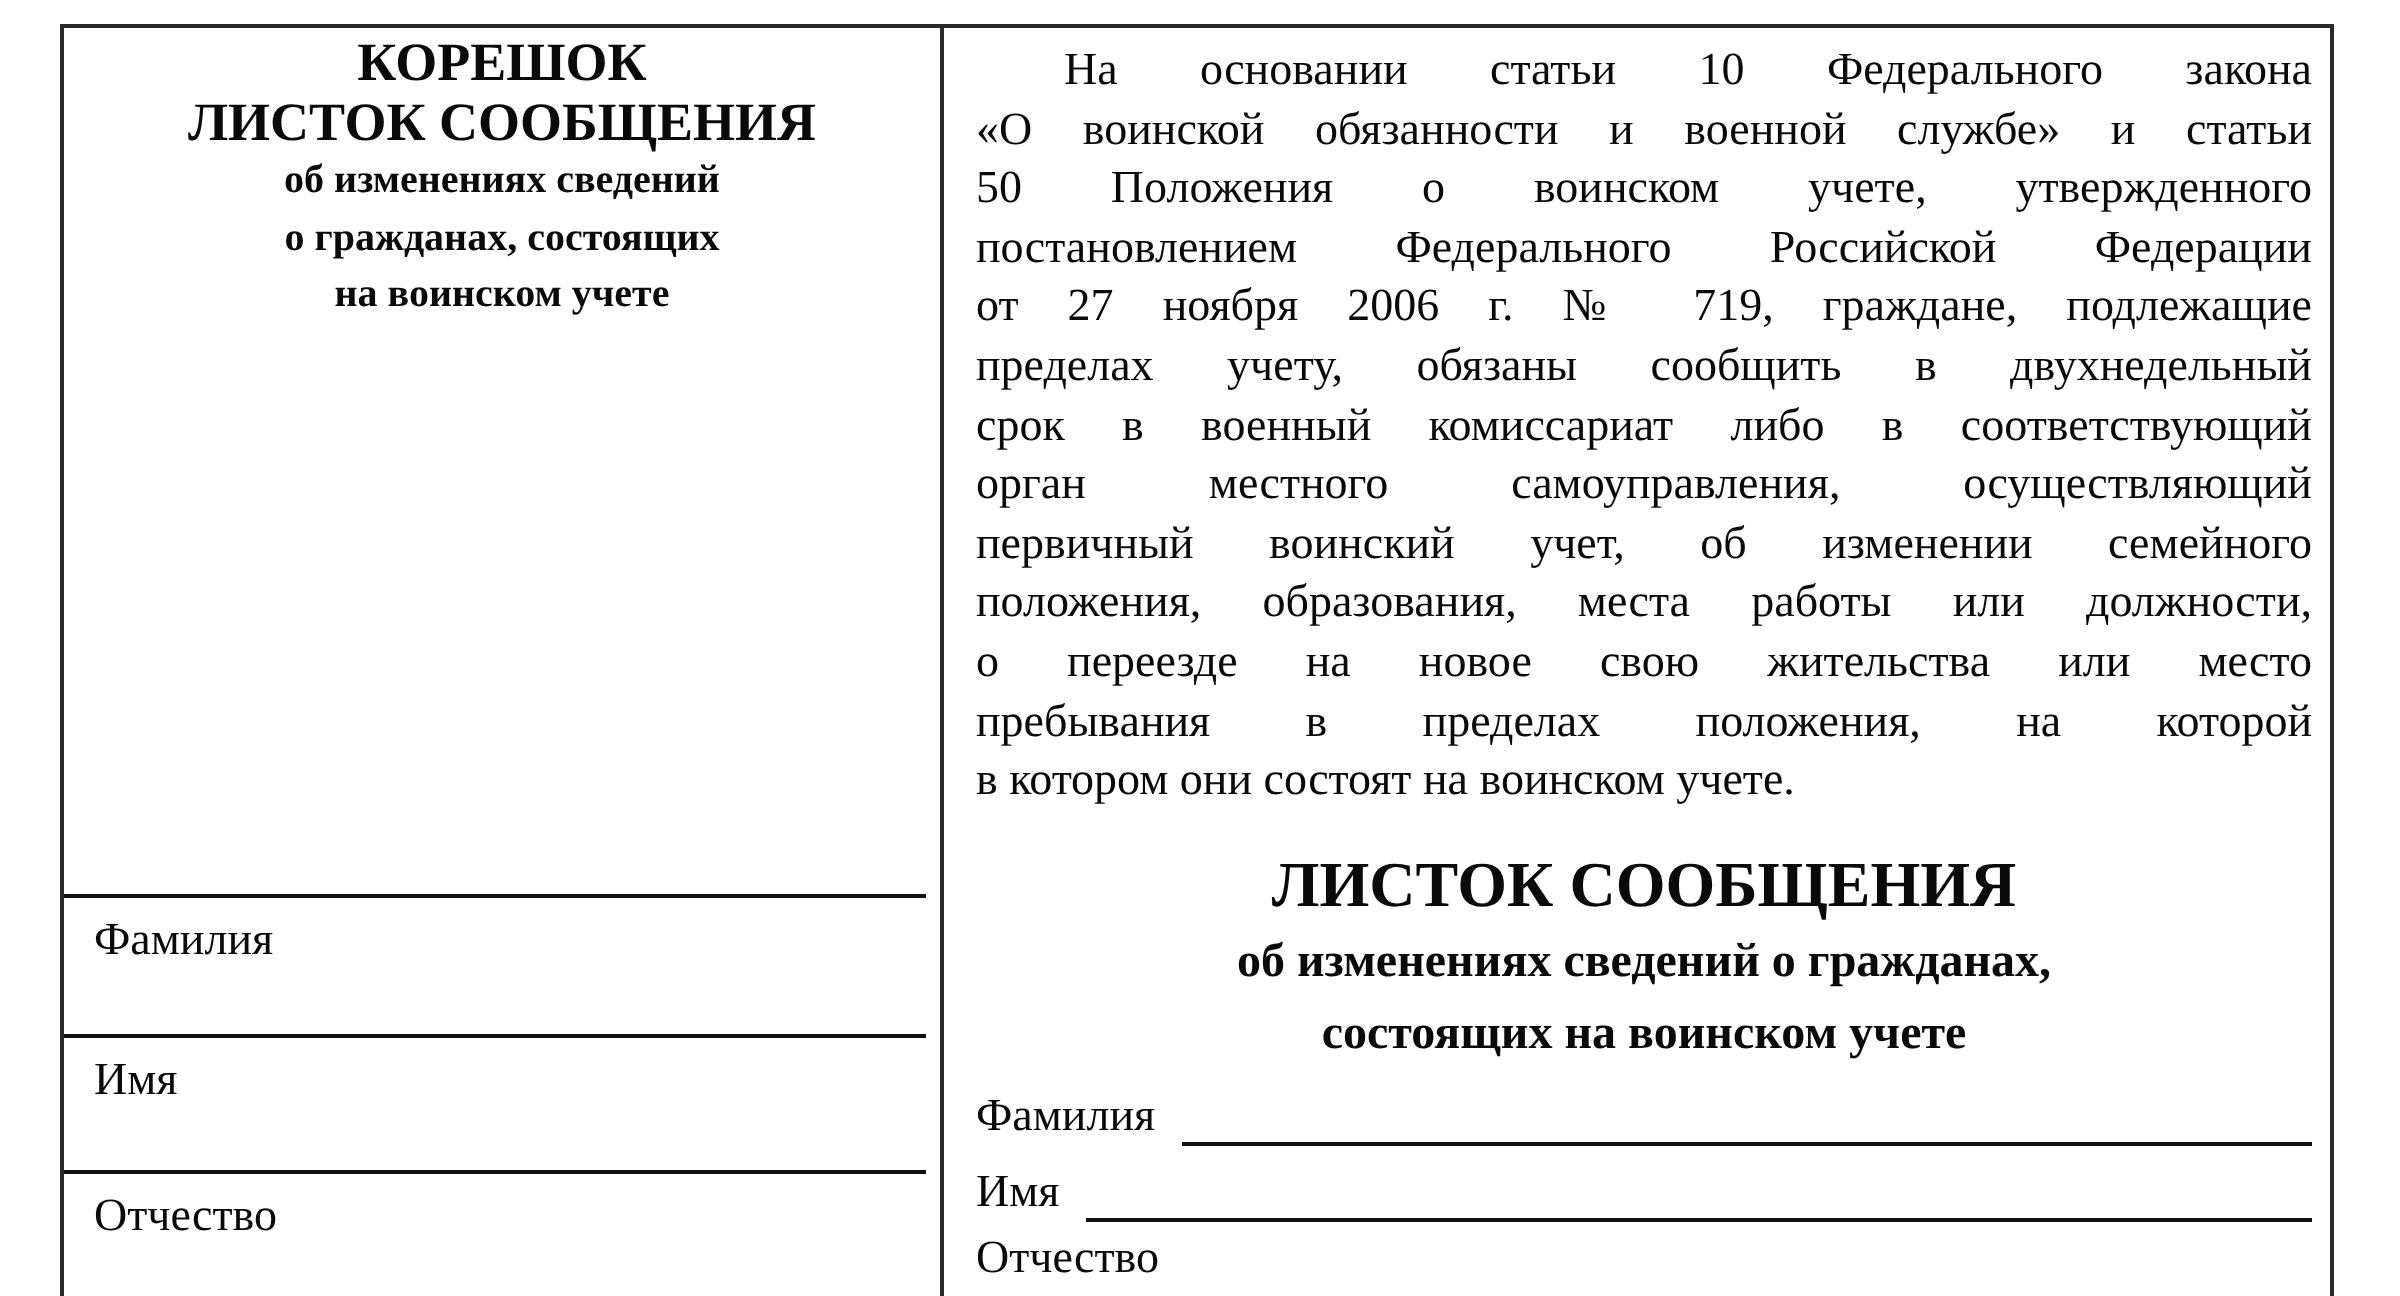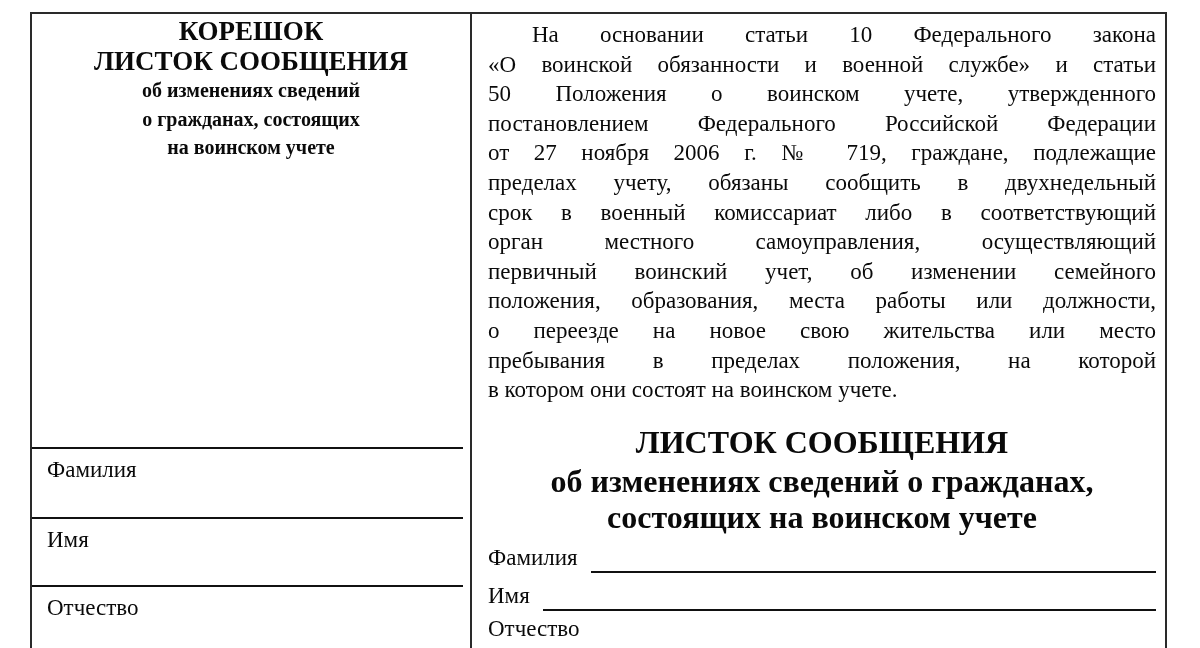--- a/index.html
+++ b/index.html
@@ -55,21 +55,21 @@
   .para { font-size: 23px; line-height: 29.6px; }
   .para .jline { text-align: justify; text-align-last: justify; white-space: nowrap; }
   .para .jline.first { padding-left: 44px; }
   .para .jline.last { text-align-last: left; }
   .sheet-title {
     text-align: center; font-weight: bold;
     font-size: 32px; line-height: 30px; margin-top: 22px;
   }
   .sheet-sub {
     text-align: center; font-weight: bold;
-    font-size: 32px; line-height: 36px; margin-top: 6px;
+    font-size: 24px; line-height: 36px; margin-top: 6px;
   }
   .r-row {
     display: flex; align-items: flex-end;
     height: 38px; font-size: 23px;
   }
   .r-row .r-label { white-space: nowrap; padding-bottom: 2px; }
   .r-row .fill-line { flex: 1; border-bottom: 2px solid #111; margin-left: 13px; }
   .r-row.partial { align-items: flex-start; padding-top: 5px; height: 40px; }
   .r-row.partial .fill-line { border-bottom: none; }
 </style>

